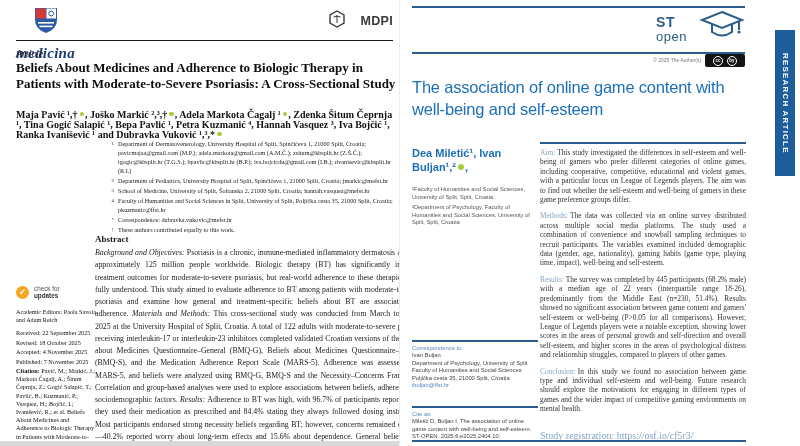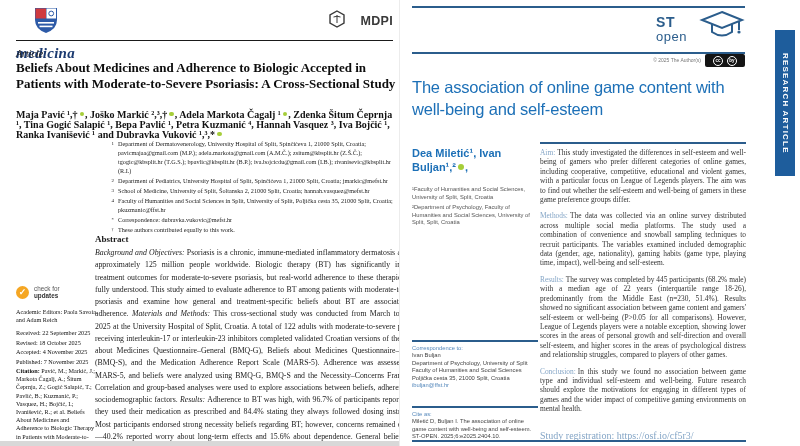--- a/index.html
+++ b/index.html
@@ -95,21 +95,21 @@
           <path d="M8 5 V13 M4.5 7 Q8 5.5 11.5 7" fill="none" stroke="#3a3a3a" stroke-width="1"></path>
         </svg>
       </span>
       <span class="mdpi-txt">MDPI</span>
     </div>
 
     <div class="ab l-rule"></div>
 
     <div class="ab l-article">Article</div>
 
-    <div class="ab l-title">Beliefs About Medicines and Adherence to Biologic Accepted in Patients with Moderate-to-Severe Psoriasis: A Cross-Sectional Study</div>
+    <div class="ab l-title">Beliefs About Medicines and Adherence to Biologic Therapy in Patients with Moderate-to-Severe Psoriasis: A Cross-Sectional Study</div>
 
     <div class="ab l-authors">
       
     <span><span>Maja Pavić ¹,†</span><i class="dot"></i></span><span><span>, Joško Markić ²,³,†</span><i class="dot"></i></span><span><span>, Adela Markota Čagalj ¹</span><i class="dot"></i></span><span><span>, Zdenka Šitum Čeprnja ¹</span></span><span><span>, Tina Gogić Salapić ¹,</span></span><span><span> Bepa Pavlić ¹</span></span><span><span>, Petra Kuzmanić ⁴</span></span><span><span>, Hannah Vasquez ³</span></span><span><span>, Iva Bojčić ¹</span></span><span><span>, Ranka Ivanišević ¹</span></span><span><span> and Dubravka Vuković ¹,³,*</span><i class="dot"></i></span></div>
 
     <div class="ab l-affs">
 
     <div class="affrow">
         <span class="affn">1</span>
         <span class="afft">Department of Dermatovenerology, University Hospital of Split, Spinčićeva 1, 21000 Split, Croatia; pavicmajaa@gmail.com (M.P.); adela.markota@gmail.com (A.M.Č.); zsitum@kbsplit.hr (Z.Š.Č.); tgogic@kbsplit.hr (T.G.S.); bpavlic@kbsplit.hr (B.P.); iva.bojcicdu@gmail.com (I.B.); rivanisevic@kbsplit.hr (R.I.)</span>

